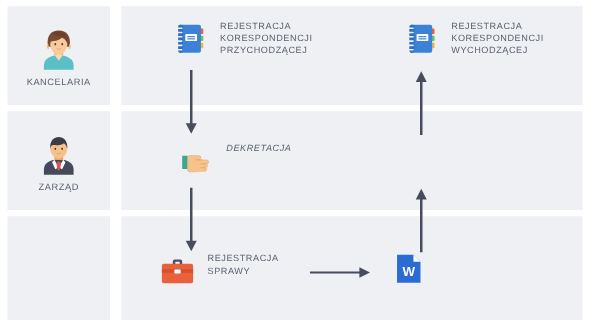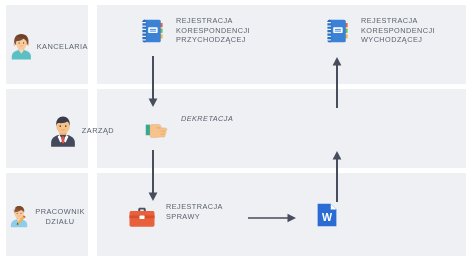--- a/index.html
+++ b/index.html
@@ -13,21 +13,21 @@
 
   
   .panel{position:absolute;background:#eef0f3;}
   .col-left{left:6px;width:82px;}
   .col-right{left:97px;width:369px;}
   .row1{top:5px;height:79px;}
   .row2{top:89px;height:79px;}
   .row3{top:173px;height:83px;}
 
   
-  .actor{position:absolute;left:6px;width:82px;display:flex;flex-direction:row;
+  .actor{position:absolute;left:6px;width:82px;display:flex;flex-direction:column;
          align-items:center;justify-content:center;}
   .actor-label{margin-top:4px;font-size:7.4px;letter-spacing:.45px;color:#5b6270;
                text-align:center;line-height:9.2px;text-transform:uppercase;}
   .avatar{width:38px;height:38px;}
 
   
   .node{position:absolute;display:flex;}
   .node-icon{width:30px;height:30px;flex:0 0 30px;}
   .node-label{margin-left:9px;font-size:7.3px;letter-spacing:.45px;color:#5b6270;
               line-height:9.6px;text-transform:uppercase;white-space:pre-line;}
@@ -57,54 +57,36 @@
       <ellipse cx="27.3" cy="27.6" rx="1.25" ry="1.55" fill="#5b4434"></ellipse>
       <ellipse cx="36.7" cy="27.6" rx="1.25" ry="1.55" fill="#5b4434"></ellipse>
       <path d="M29.6 33.6c1.5 1.1 3.3 1.1 4.8 0" stroke="#e0a473" stroke-width="1.2" fill="none" stroke-linecap="round"></path>
       <path d="M24.5 43c-7.5 2-12.5 6.5-12.5 13v6h40v-6c0-6.5-5-11-12.5-13z" fill="#5bc0c6"></path>
       <path d="M26.5 42.2 32 50l5.5-7.8-5.5-1.6z" fill="#f7d9b5"></path>
       <path d="M19 24c-1.5-5 1-9 4-10.5 3 3 9 4.6 14.5 4 3 .6 5.5 3 6.5 6.5.6-8-4-14-12-14-8.5 0-13.5 6-13 14z" fill="#6d4128"></path>
     </svg>
     <div class="actor-label">KANCELARIA</div>
   </div>
 
-  <div class="actor" style="top:89px;height:79px;padding-left:32px;">
+  <div class="actor" style="top:89px;height:79px;">
     <svg class="avatar" viewBox="0 0 64 64">
       <path d="M26 33h12v11H26z" fill="#e8a86e"></path>
       <ellipse cx="32" cy="27" rx="11.5" ry="13" fill="#f6c28b"></ellipse>
       <path d="M20.5 24c0-8 5-13 11.5-13s11.5 5 11.5 13c0 1.6-.2 2.8-.2 2.8-.8-4.6-2.6-6.6-4.4-7.4-2.2 2.2-8.4 3.2-13.6 2.6-2.6-.3-4 1-4.6 4.8-.2 0-.2-1.4-.2-2.8z" fill="#3c3c48"></path>
       <ellipse cx="27.4" cy="27" rx="1.25" ry="1.5" fill="#4a3a2c"></ellipse>
       <ellipse cx="36.6" cy="27" rx="1.25" ry="1.5" fill="#4a3a2c"></ellipse>
       <path d="M29.6 33c1.5 1 3.3 1 4.8 0" stroke="#d99a63" stroke-width="1.1" fill="none" stroke-linecap="round"></path>
       <path d="M24 42c-7.5 2-12 6.5-12 13v7h40v-7c0-6.5-4.5-11-12-13z" fill="#434a5c"></path>
       <path d="M26 41.6 32 52l-4.6 2.6L23 45z" fill="#ffffff"></path>
       <path d="M38 41.6 32 52l4.6 2.6L41 45z" fill="#ffffff"></path>
       <path d="m32 43.6 3.2 2.4-1.6 9.8h-3.2L28.8 46z" fill="#d9534f"></path>
     </svg>
     <div class="actor-label">ZARZĄD</div>
   </div>
 
-  <div class="actor" style="top:173px;height:83px;">
-    <svg class="avatar" viewBox="0 0 64 64">
-      <path d="M26 33h12v11H26z" fill="#f0b27a"></path>
-      <ellipse cx="32" cy="27.5" rx="11.5" ry="13.5" fill="#f9cb9c"></ellipse>
-      <path d="M20.5 23c0-7.5 5-12 11.5-12s11.5 4.5 11.5 12c0 2-.3 3.6-.3 3.6-1.4-3.6-3.8-5.6-6.7-6.6-2.2 2.6-7 4.4-11.8 4.6-2.3.1-3.7.9-4.1 2.4-.1-1.2-.1-2.4-.1-4z" fill="#8a5433"></path>
-      <ellipse cx="27.3" cy="27.8" rx="1.25" ry="1.55" fill="#5b4434"></ellipse>
-      <ellipse cx="36.7" cy="27.8" rx="1.25" ry="1.55" fill="#5b4434"></ellipse>
-      <path d="M29.6 33.8c1.5 1.1 3.3 1.1 4.8 0" stroke="#e0a473" stroke-width="1.2" fill="none" stroke-linecap="round"></path>
-      <path d="M24.5 43c-7.5 2-12.5 6.5-12.5 13v6h40v-6c0-6.5-5-11-12.5-13z" fill="#8ecde8"></path>
-      <path d="M26.5 42.2 32 50l5.5-7.8-5.5-1.6z" fill="#f7d9b5"></path>
-      <path d="m41 35 4.6 4.6-14.4 14.4L26 56l1.6-5.2z" fill="#f2b34a"></path>
-      <path d="m41 35 4.6 4.6 2.6-2.6-4.6-4.6z" fill="#d9534f"></path>
-      <path d="m26 56 1.6-5.2 3.6 3.6z" fill="#3c3c48"></path>
-      <path d="M19 25c-1.4-5.6 1.4-10 4.6-11.4 3 3.2 9.4 4.8 15 4.2 3 .6 5.4 3.2 6.2 7 .8-8.6-4-15-12.6-15-9 0-14 6.4-13.2 15.2z" fill="#7b4a2d"></path>
-    </svg>
-    <div class="actor-label">PRACOWNIK
-DZIAŁU</div>
-  </div>
 
   <div class="node" style="left:137px;top:16px;">
     <svg class="node-icon" viewBox="0 0 48 48">
       <rect x="36" y="11" width="5" height="7" rx="1" fill="#e8603c"></rect>
       <rect x="36" y="20" width="5" height="7" rx="1" fill="#6fbf5e"></rect>
       <rect x="36" y="29" width="5" height="7" rx="1" fill="#f2b34a"></rect>
       <rect x="9" y="6" width="29" height="36" rx="2.5" fill="#3b82d6"></rect>
       <rect x="9" y="6" width="6" height="36" rx="2.5" fill="#2f6fbe"></rect>
       <g fill="#eef0f3">
         <rect x="6.5" y="9.5" width="8" height="2" rx="1"></rect>

